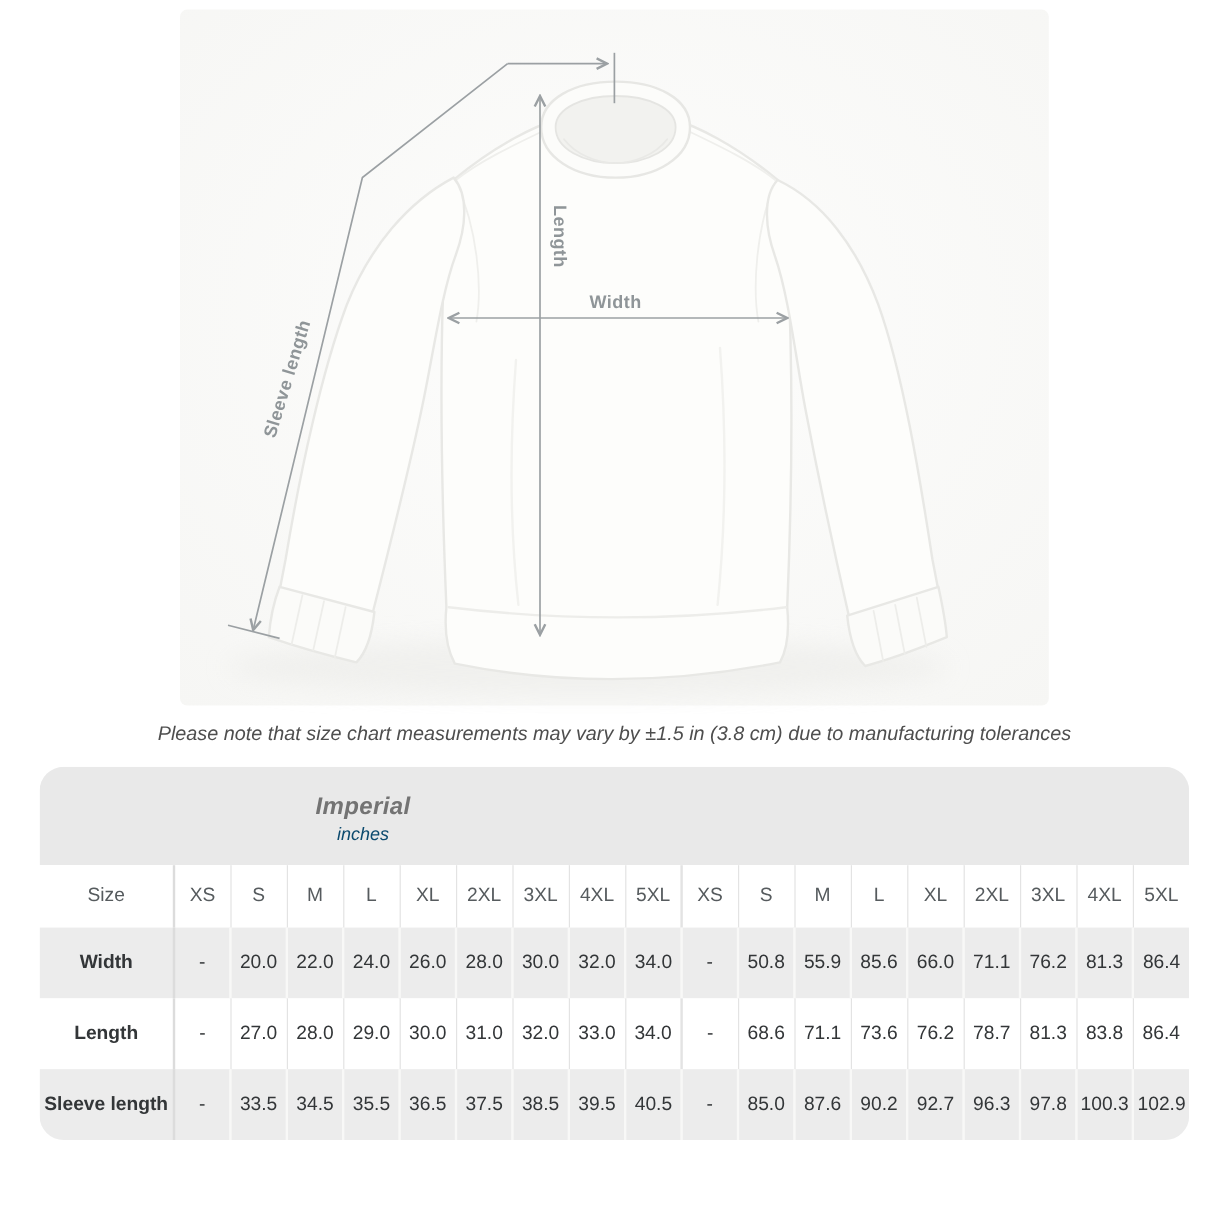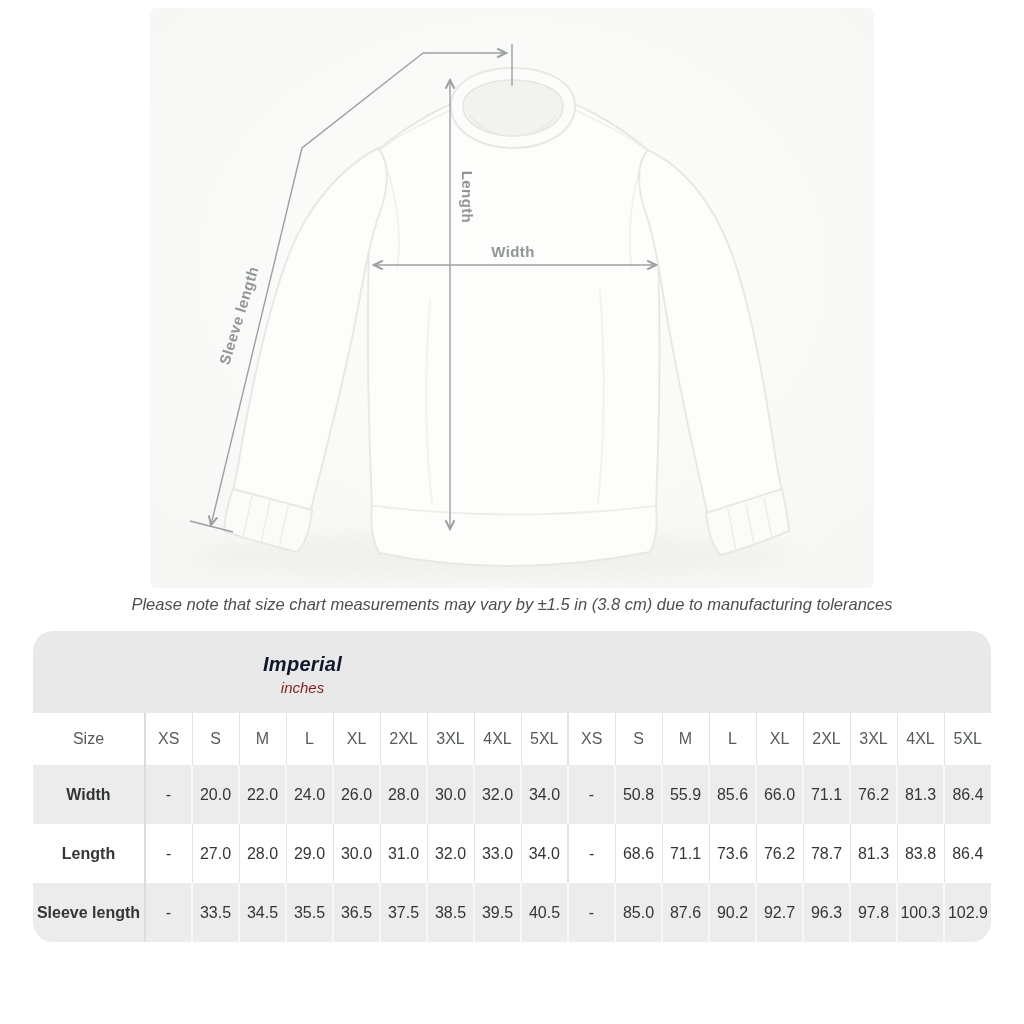--- a/index.html
+++ b/index.html
@@ -26,21 +26,21 @@
   
   .title {
     margin: 6px 0 6px 0;
     text-align: center;
     font-size: 28px;
     font-weight: bold;
     color: #121212;
     letter-spacing: 0.2px;
   }
   .subtitle {
-    margin: 0;
+    margin: 8px;
     text-align: center;
     font-style: italic;
     font-size: 16.5px;
     color: #4e4e4e;
   }
 
   
   .size-table-wrap {
     width: 958px;
     margin: 17px auto 0 auto;
@@ -54,25 +54,25 @@
     background: #e9e9e9;
     height: 82px;
   }
   .unit-cell {
     display: flex; flex-direction: column;
     align-items: center; justify-content: center;
     padding-top: 4px;
   }
   .unit-title {
     font-size: 20px; font-weight: bold; font-style: italic;
-    color: #0f172a; letter-spacing: 0.3px;
+    color: #737373; letter-spacing: 0.3px;
   }
   .unit-sub {
     font-size: 15px; font-style: italic;
-    color: #7f1d1d; margin-top: 3px;
+    color: #0c4a6e; margin-top: 3px;
   }
 
   table.size-table {
     width: 958px;
     border-collapse: collapse;
     table-layout: fixed;
   }
   table.size-table td {
     text-align: center;
     vertical-align: middle;

